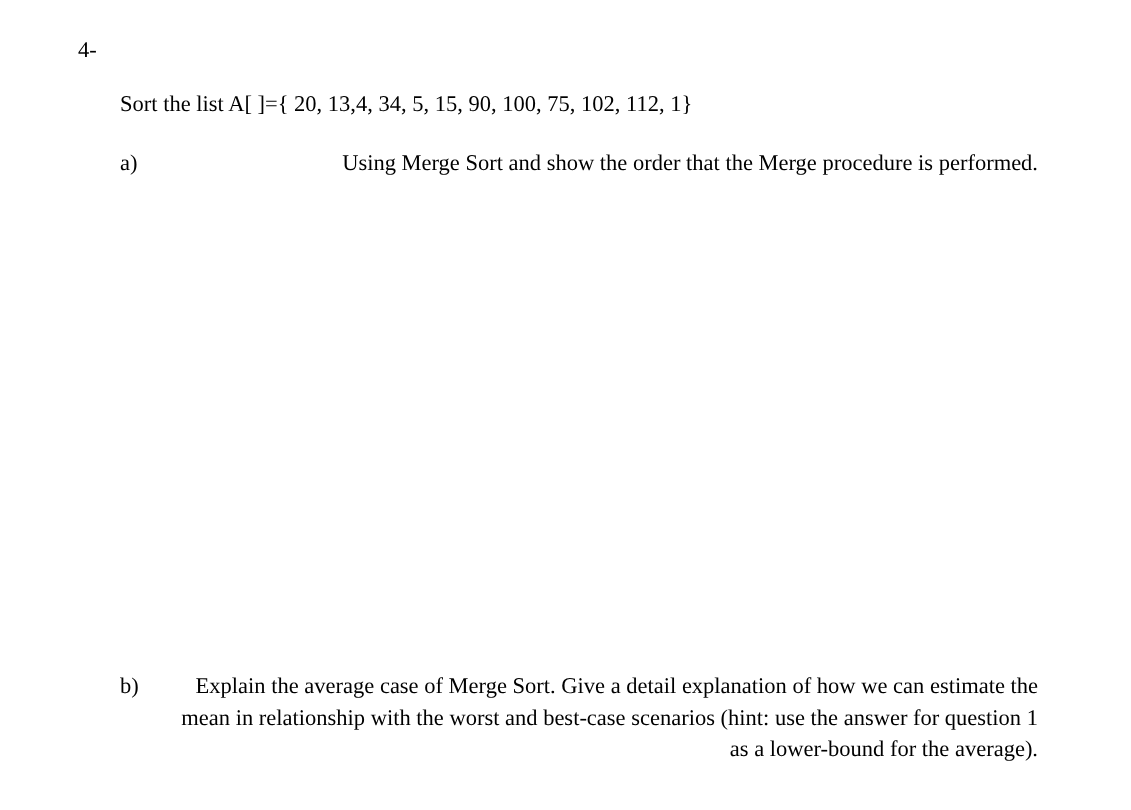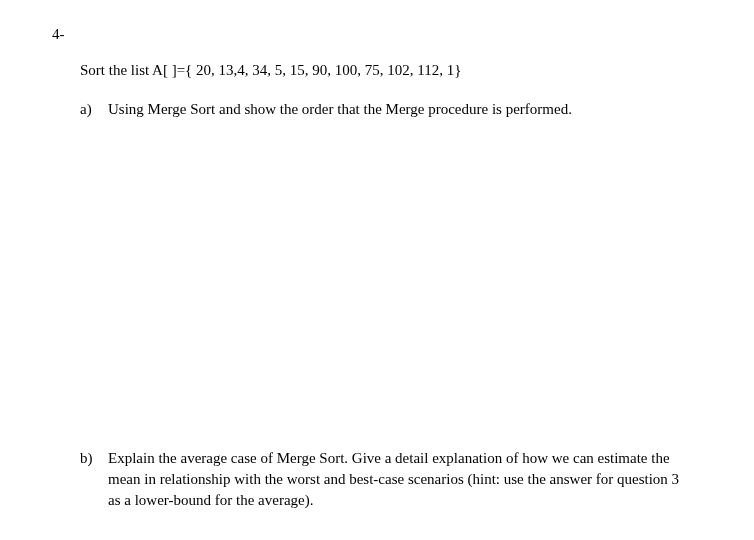--- a/index.html
+++ b/index.html
@@ -32,20 +32,21 @@
     .sub-question {
       display: flex;
       margin-left: 28px;
     }
     .sub-label {
       width: 28px;
       flex-shrink: 0;
     }
     .sub-text {
       flex: 1;
+      text-align: right;
     }
     .gap {
       height: 328px;
     }
   </style>
 </head>
 <body>
 
 <div class="question-main">
   <div class="question-number">4-</div>
@@ -54,14 +55,14 @@
 
 <div class="sub-question">
   <div class="sub-label">a)</div>
   <div class="sub-text">Using Merge Sort and show the order that the Merge procedure is performed.</div>
 </div>
 
 <div class="gap"></div>
 
 <div class="sub-question">
   <div class="sub-label">b)</div>
-  <div class="sub-text">Explain the average case of Merge Sort. Give a detail explanation of how we can estimate the mean in relationship with the worst and best-case scenarios (hint: use the answer for question 3 as a lower-bound for the average).</div>
+  <div class="sub-text">Explain the average case of Merge Sort. Give a detail explanation of how we can estimate the mean in relationship with the worst and best-case scenarios (hint: use the answer for question 1 as a lower-bound for the average).</div>
 </div>
 
 </body></html>

